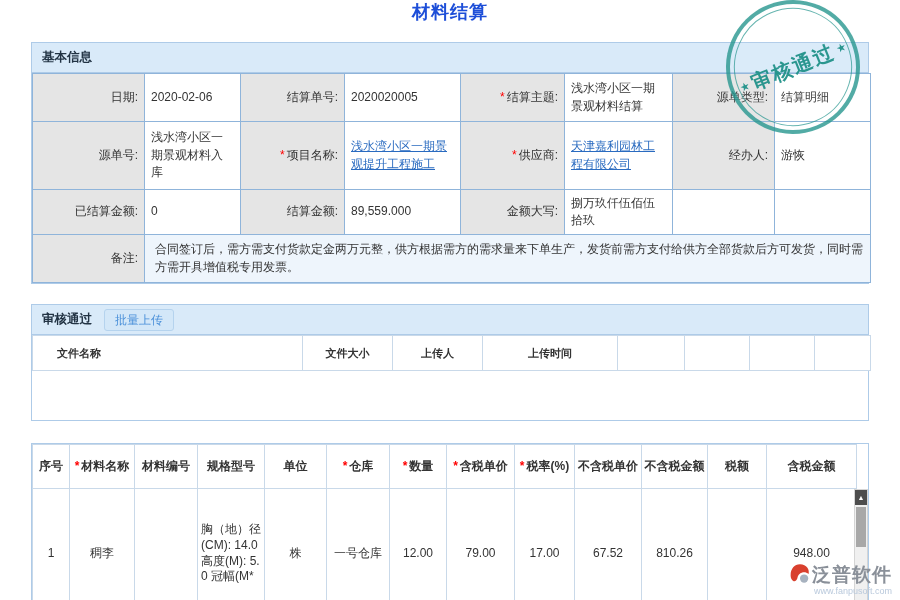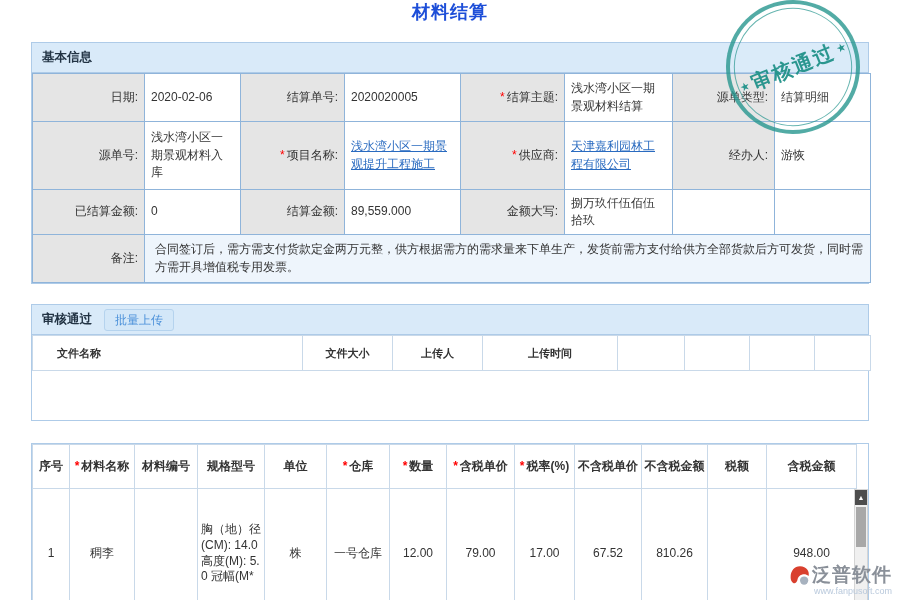--- a/index.html
+++ b/index.html
@@ -45,21 +45,21 @@
   .vscroll .thumb { margin:2px 1px; height:40px; background:#a8a8a8; cursor:pointer; }
 
   
   .stamp { position:absolute; top:0; right:40px; width:134px; height:134px; border:4px solid rgba(39,150,142,0.8); border-radius:50%; transform:rotate(-22deg); display:flex; align-items:center; justify-content:center; z-index:9; background:rgba(255,255,255,0.05); }
   .stamp::before { content:""; position:absolute; inset:4px; border:1px solid rgba(39,150,142,0.7); border-radius:50%; }
   .stamp-text { color:rgba(33,145,137,0.95); font-size:20px; font-weight:bold; letter-spacing:2px; white-space:nowrap; }
   .stamp-star { color:rgba(33,145,137,0.95); font-size:11px; margin:0 3px; }
 
   
   .brand { position:absolute; right:8px; bottom:4px; display:flex; flex-direction:column; align-items:flex-end; z-index:10; }
-  .brand-row { display:flex; align-items:flex-end; gap:0; }
+  .brand-row { display:flex; align-items:flex-start; gap:0; }
   .brand-name { font-size:19px; font-weight:bold; color:#8a9099; letter-spacing:1px; }
   .brand-url { font-size:9px; color:#b9c9dc; margin-top:-2px; }
   .brand-icon { width:24px; height:24px; display:inline-block; }
 </style>
 </head>
 <body>
 
 <div class="page">
 
   <div class="page-title">材料结算</div>

